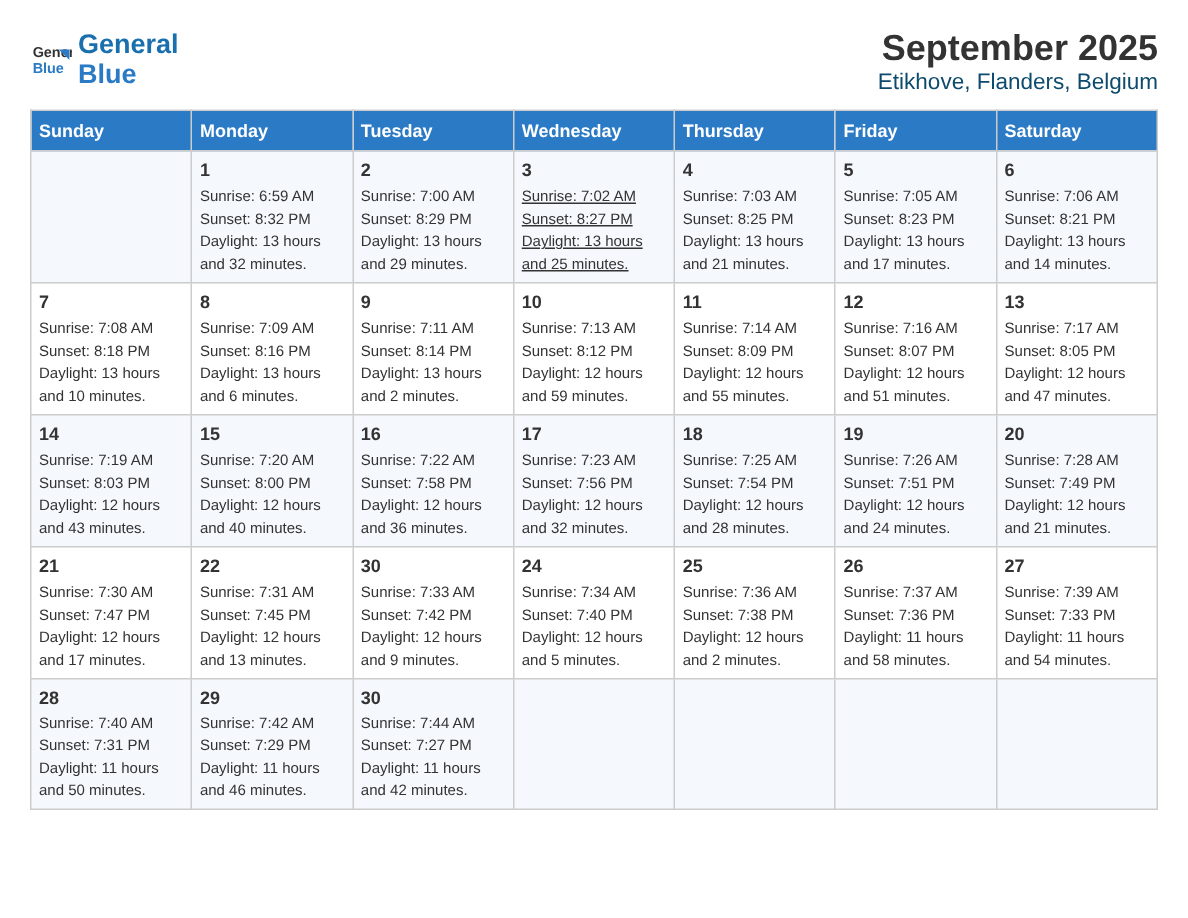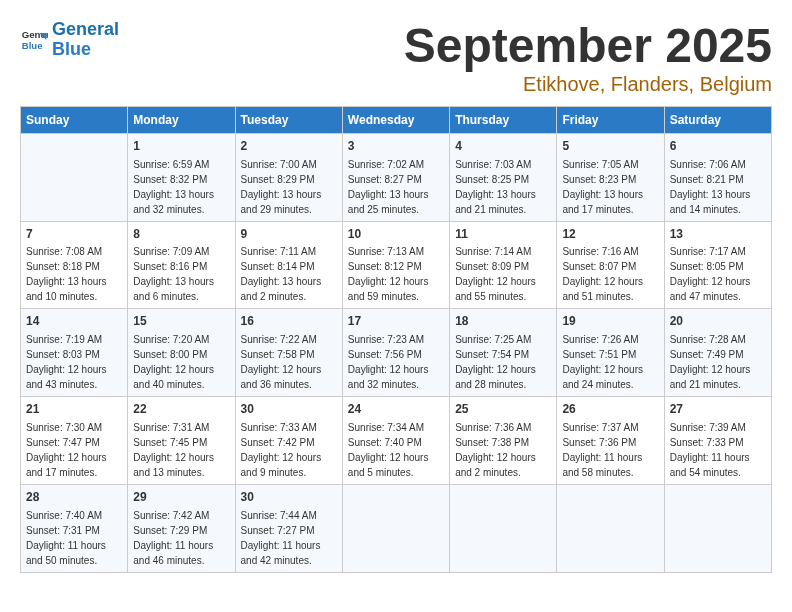--- a/index.html
+++ b/index.html
@@ -31,28 +31,28 @@
       color: #1a6faf;
     }
     .logo-icon {
       width: 28px;
       height: 28px;
     }
     .title-block {
       text-align: right;
     }
     .month-title {
-      font-size: 48px;
+      font-size: 24px;
       font-weight: bold;
       color: #333;
       line-height: 1.1;
     }
     .subtitle {
-      font-size: 20px;
-      color: #a16207;
+      font-size: 15px;
+      color: #0c4a6e;
     }
     table {
       width: 100%;
       border-collapse: collapse;
       font-size: 10.5px;
     }
     thead tr th {
       background-color: #2a7ac5;
       color: #fff;
       text-align: left;
@@ -130,21 +130,21 @@
   <tr>
         <td class="empty"></td>
         <td><span class="day-num">1</span><span class="day-info" style="white-space: pre-line;">Sunrise: 6:59 AM
 Sunset: 8:32 PM
 Daylight: 13 hours
 and 32 minutes.</span></td>
         <td><span class="day-num">2</span><span class="day-info" style="white-space: pre-line;">Sunrise: 7:00 AM
 Sunset: 8:29 PM
 Daylight: 13 hours
 and 29 minutes.</span></td>
-        <td><span class="day-num">3</span><span class="day-info" style="white-space: pre-line;">Sunrise: 7:02 AM
+        <td><span class="day-num">3</span><span class="day-info" style="white-space: pre-line; text-decoration: underline;">Sunrise: 7:02 AM
 Sunset: 8:27 PM
 Daylight: 13 hours
 and 25 minutes.</span></td>
         <td><span class="day-num">4</span><span class="day-info" style="white-space: pre-line;">Sunrise: 7:03 AM
 Sunset: 8:25 PM
 Daylight: 13 hours
 and 21 minutes.</span></td>
         <td><span class="day-num">5</span><span class="day-info" style="white-space: pre-line;">Sunrise: 7:05 AM
 Sunset: 8:23 PM
 Daylight: 13 hours

